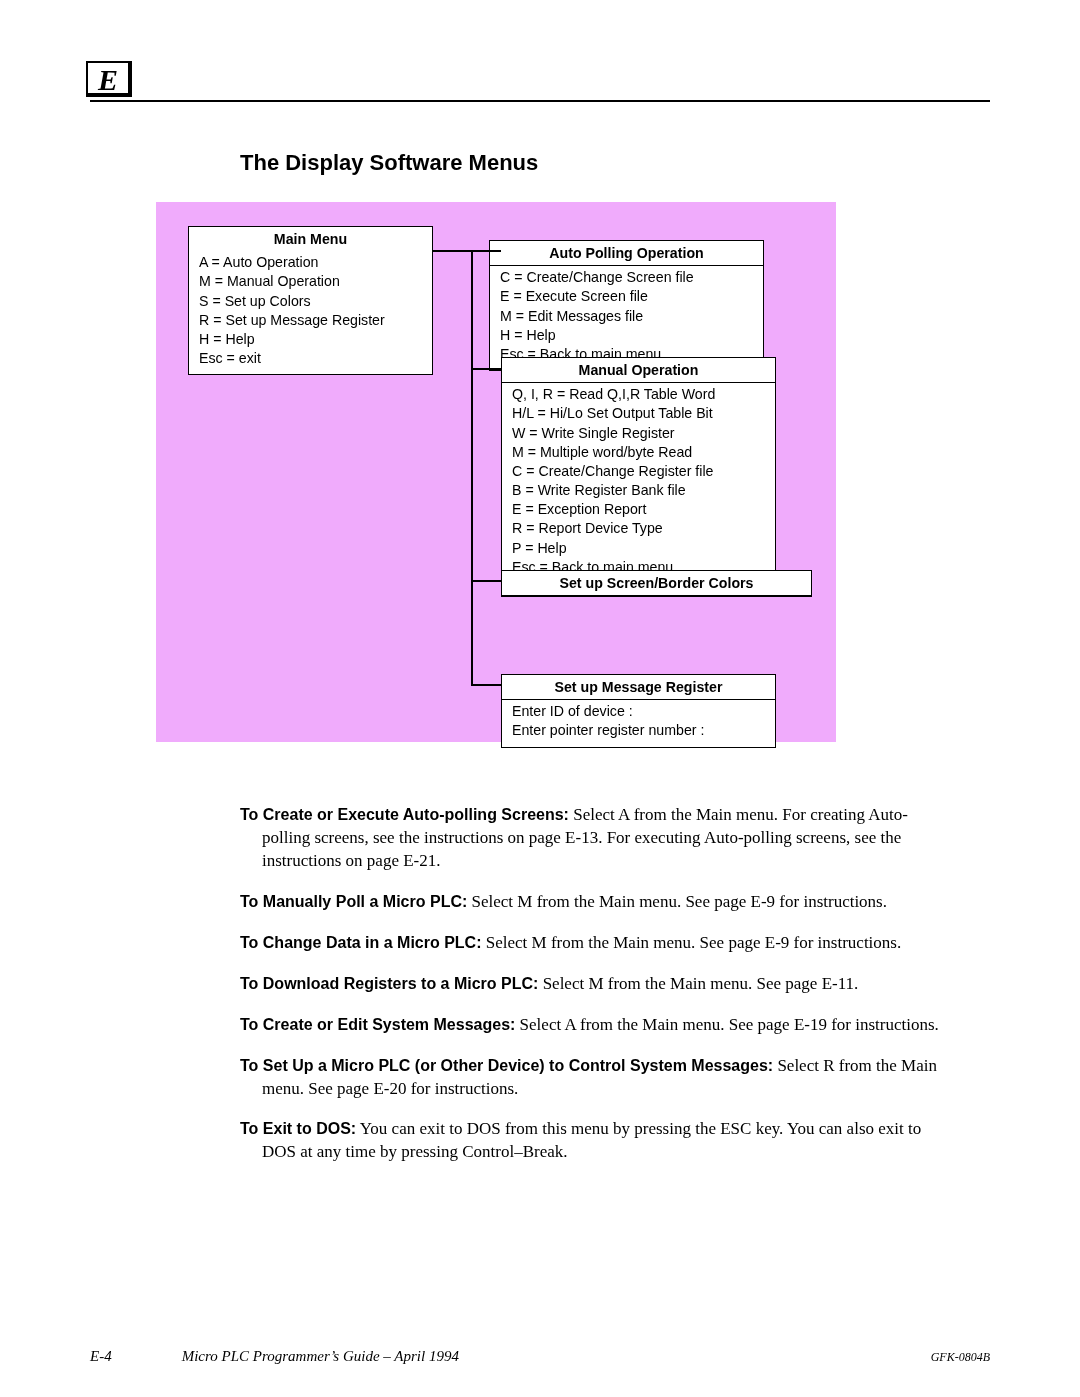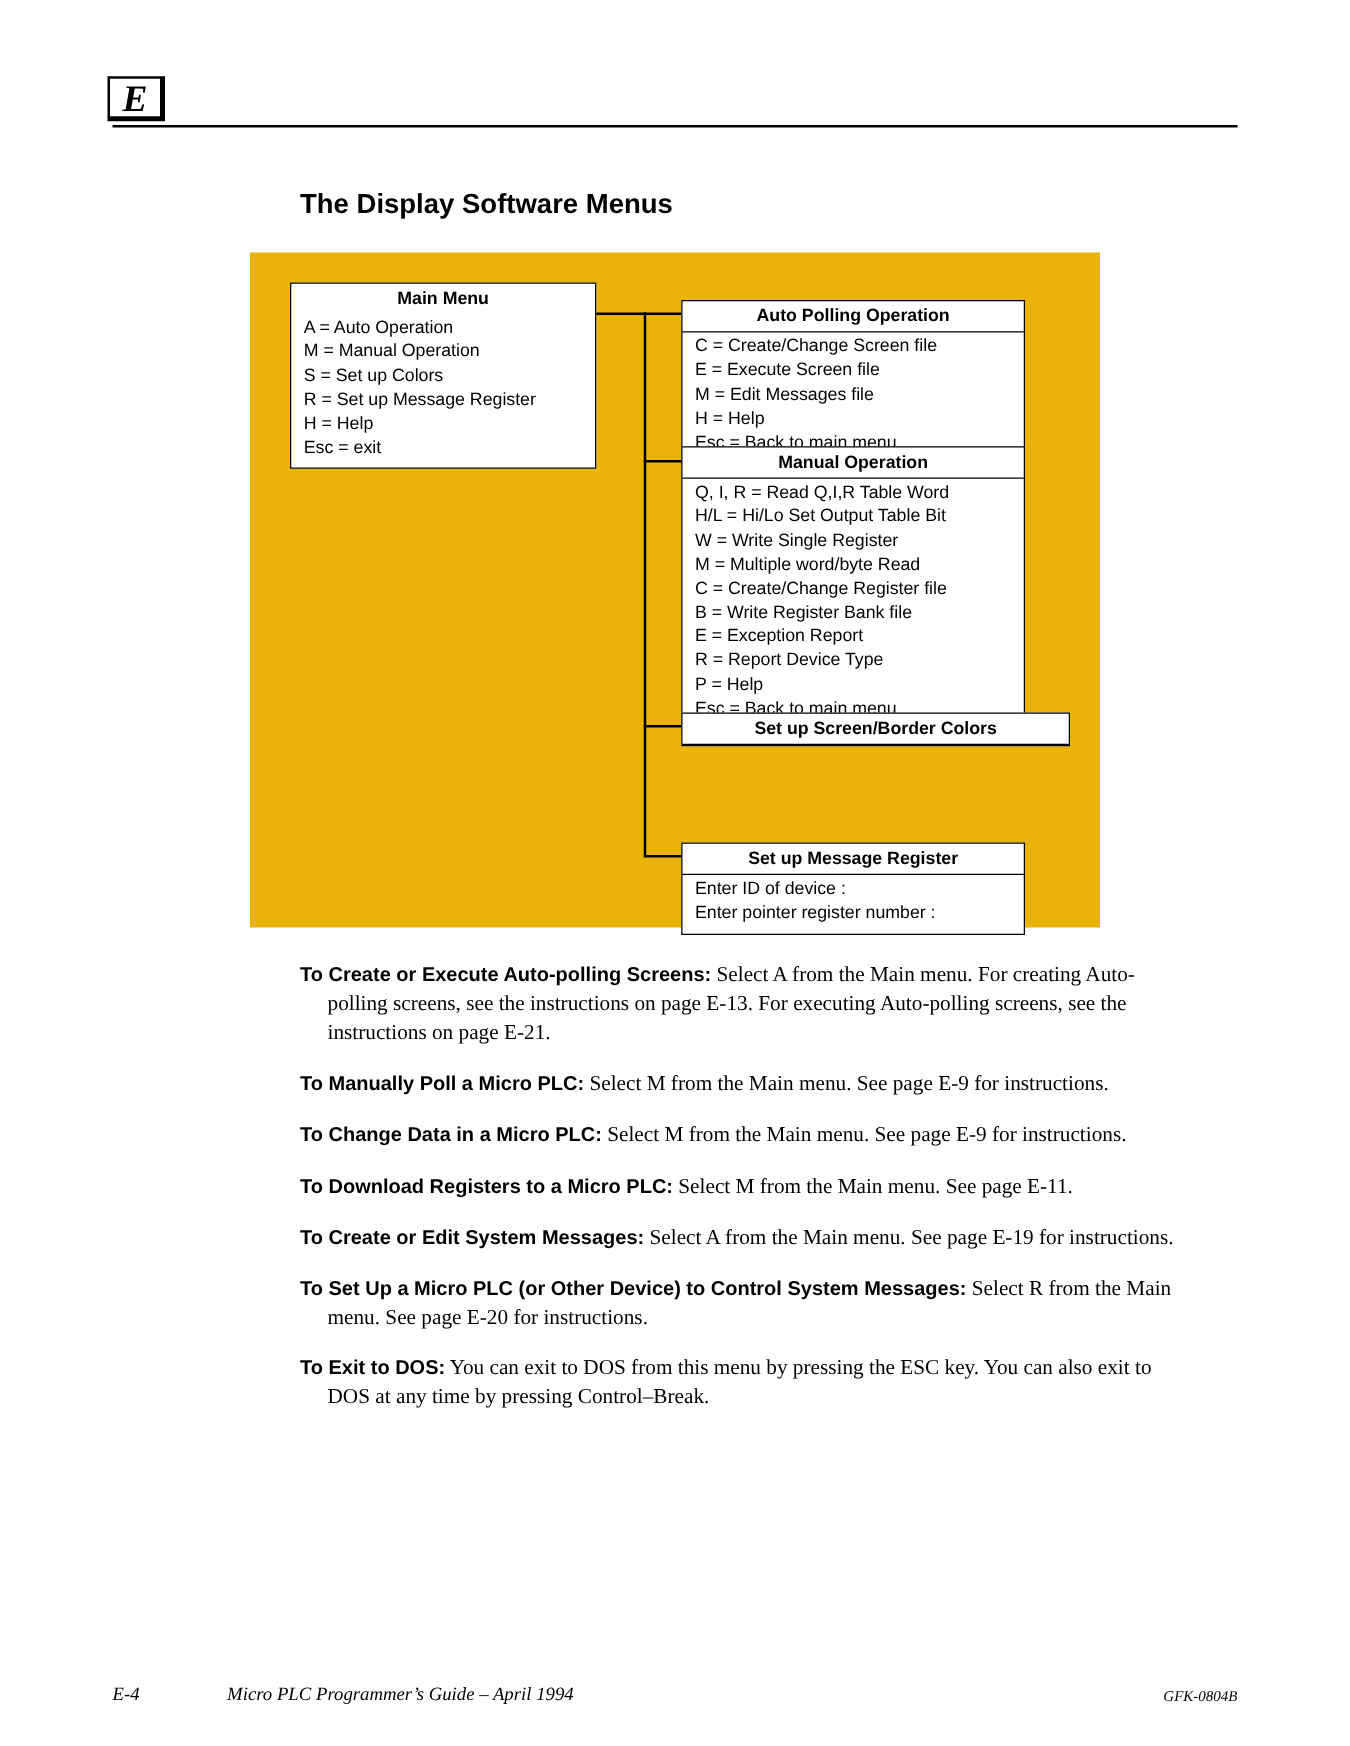--- a/index.html
+++ b/index.html
@@ -41,24 +41,24 @@
     border-bottom: 2px solid #000;
     margin-top: 4px;
   }
   .section-title {
     font-family: Arial, Helvetica, sans-serif;
     font-weight: bold;
     font-size: 22px;
     margin: 48px 0 26px 150px;
   }
   .diagram {
-    margin-left: 110px;
+    margin-left: 66px;
     width: 680px;
     height: 540px;
-    background: #eab308;
+    background: #f0abfc;
     position: relative;
     font-family: Arial, Helvetica, sans-serif;
     font-size: 14.2px;
     line-height: 1.35;
   }
   .box {
     position: absolute;
     background: #fff;
     border: 1px solid #000;
     box-sizing: border-box;
@@ -74,21 +74,21 @@
   .box-body div { white-space: nowrap; }
   .sep { border-top: 1px solid #000; height:0; margin:0; }
 
   
   .hline, .vline {
     position: absolute;
     background: #000;
   }
 
   .instructions {
-    margin: 27px 0 0 150px;
+    margin: 62px 0 0 150px;
     width: 700px;
     font-size: 17px;
     line-height: 1.35;
   }
   .instructions p {
     margin: 0 0 18px 0;
     text-indent: -22px;
     padding-left: 22px;
   }
   .instructions .lead {
@@ -138,21 +138,21 @@
       <div class="box-body">
         <div>A = Auto Operation</div>
         <div>M = Manual Operation</div>
         <div>S = Set up Colors</div>
         <div>R = Set up Message Register</div>
         <div>H = Help</div>
         <div>Esc = exit</div>
       </div>
     </div>
 
-    <div class="box" style="left:345px; top:38px; width:275px;">
+    <div class="box" style="left:333px; top:38px; width:275px;">
       <div class="box-title">Auto Polling Operation</div>
       <div class="sep"></div>
       <div class="box-body">
         <div>C = Create/Change Screen file</div>
         <div>E = Execute Screen file</div>
         <div>M = Edit Messages file</div>
         <div>H = Help</div>
         <div>Esc = Back to main menu</div>
       </div>
     </div>

